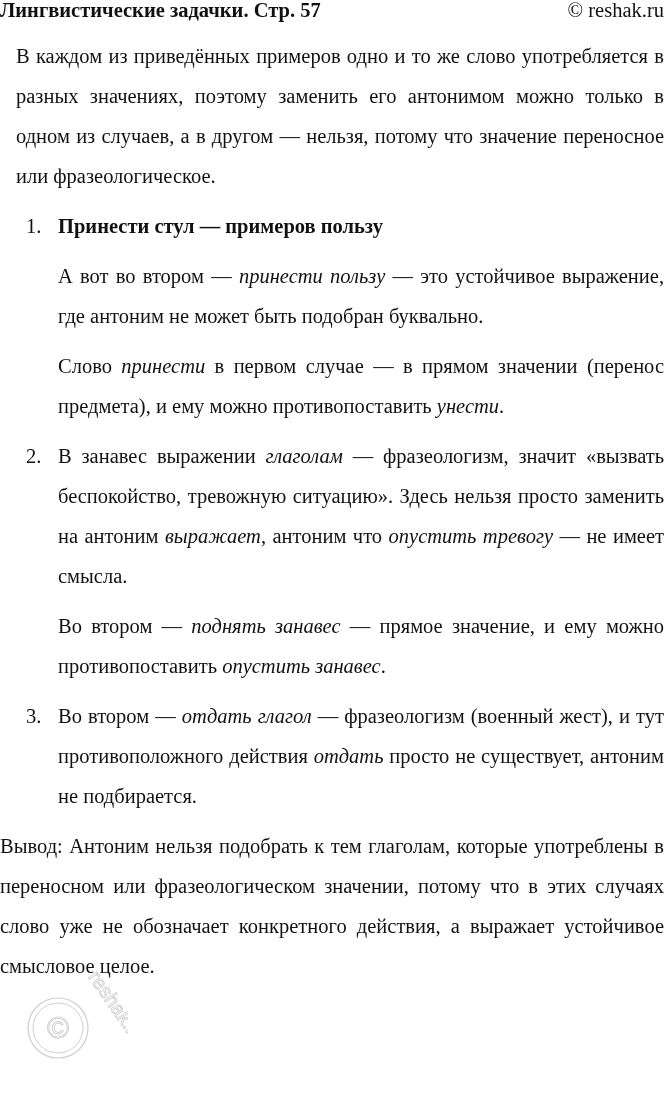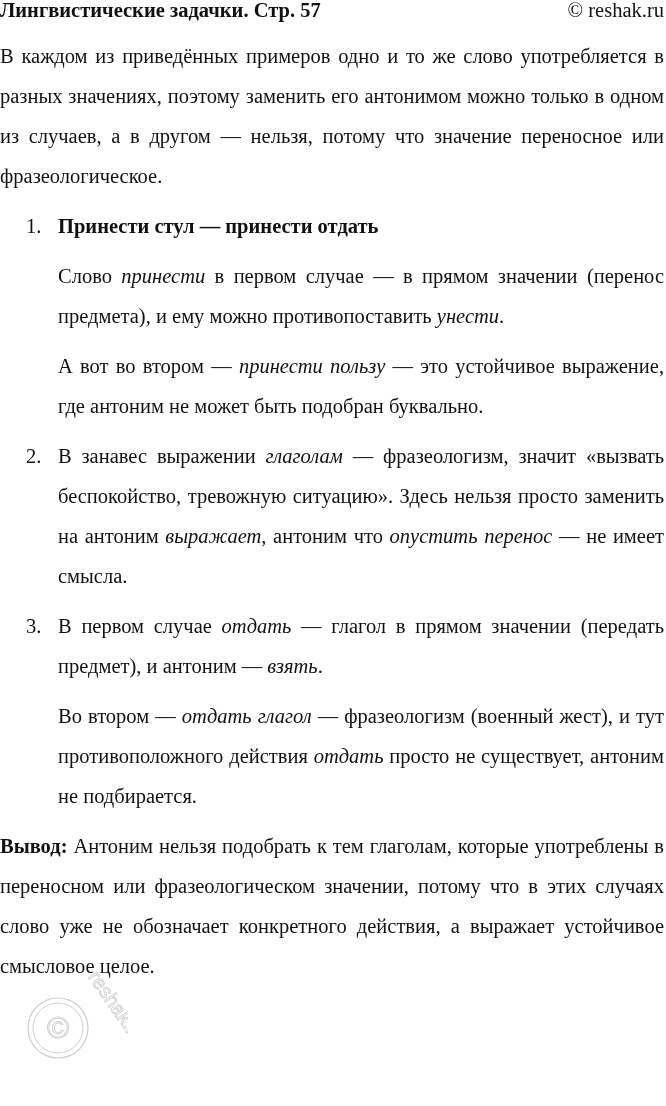--- a/index.html
+++ b/index.html
@@ -42,20 +42,21 @@
       width: 664px;
       font-size: 20.5px;
       line-height: 40px;
     }
     p {
       margin: 0;
       text-align: justify;
     }
     .intro {
       margin-bottom: 10px;
+      padding-left: 16px;
     }
     .item {
       position: relative;
       padding-left: 58px;
     }
     .item-num {
       position: absolute;
       left: 26px;
       top: 0;
     }
@@ -66,21 +67,21 @@
     .item p.para {
       margin-bottom: 10px;
     }
     .item + .item {
       margin-top: 0;
     }
     .conclusion {
       margin-top: 4px;
     }
     .conclusion b {
-      font-weight: bold;
+      font-weight: normal;
     }
     i { font-style: italic; }
     .watermark {
       position: absolute;
       left: 18px;
       top: 958px;
       width: 110px;
       height: 110px;
       pointer-events: none;
       opacity: 0.35;
@@ -92,33 +93,33 @@
 <div class="header">
   <span class="header-title">Лингвистические задачки. Стр. 57</span>
   <span class="header-site">© reshak.ru</span>
 </div>
 
 <div class="content">
   <p class="intro">В каждом из приведённых примеров одно и то же слово употребляется в разных значениях, поэтому заменить его антонимом можно только в одном из случаев, а в другом — нельзя, потому что значение переносное или фразеологическое.</p>
 
   <div class="item">
     <span class="item-num">1.</span>
-    <p class="item-title">Принести стул — принести отдать</p>
+    <p class="item-title">Принести стул — примеров пользу</p>
+    <p class="para"><span>А вот во втором — </span><i>принести пользу</i><span> — это устойчивое выражение, где антоним не может быть подобран буквально.</span></p>
     <p class="para"><span>Слово </span><i>принести</i><span> в первом случае — в прямом значении (перенос предмета), и ему можно противопоставить </span><i>унести</i><span>.</span></p>
-    <p class="para"><span>А вот во втором — </span><i>принести пользу</i><span> — это устойчивое выражение, где антоним не может быть подобран буквально.</span></p>
   </div>
 
   <div class="item">
     <span class="item-num">2.</span>
-    <p class="para"><span>В занавес выражении </span><i>глаголам</i><span> — фразеологизм, значит «вызвать беспокойство, тревожную ситуацию». Здесь нельзя просто заменить на антоним </span><i>выражает</i><span>, антоним что </span><i>опустить перенос</i><span> — не имеет смысла.</span></p>
+    <p class="para"><span>В занавес выражении </span><i>глаголам</i><span> — фразеологизм, значит «вызвать беспокойство, тревожную ситуацию». Здесь нельзя просто заменить на антоним </span><i>выражает</i><span>, антоним что </span><i>опустить тревогу</i><span> — не имеет смысла.</span></p>
+    <p class="para"><span>Во втором — </span><i>поднять занавес</i><span> — прямое значение, и ему можно противопоставить </span><i>опустить занавес</i><span>.</span></p>
   </div>
 
   <div class="item">
     <span class="item-num">3.</span>
-    <p class="para"><span>В первом случае </span><i>отдать</i><span> — глагол в прямом значении (передать предмет), и антоним — </span><i>взять</i><span>.</span></p>
     <p class="para"><span>Во втором — </span><i>отдать глагол</i><span> — фразеологизм (военный жест), и тут противоположного действия </span><i>отдать</i><span> просто не существует, антоним не подбирается.</span></p>
   </div>
 
   <p class="conclusion"><b>Вывод:</b><span> Антоним нельзя подобрать к тем глаголам, которые употреблены в переносном или фразеологическом значении, потому что в этих случаях слово уже не обозначает конкретного действия, а выражает устойчивое смысловое целое.</span></p>
 </div>
 
 <svg class="watermark" viewBox="0 0 110 110" xmlns="http://www.w3.org/2000/svg">
   <circle cx="40" cy="70" r="30" fill="none" stroke="#777" stroke-width="1.2"></circle>
   <circle cx="40" cy="70" r="25" fill="none" stroke="#777" stroke-width="1"></circle>
   <text x="40" y="80" text-anchor="middle" font-size="30" fill="none" stroke="#777" stroke-width="0.9" font-family="Liberation Sans, sans-serif">©</text>

